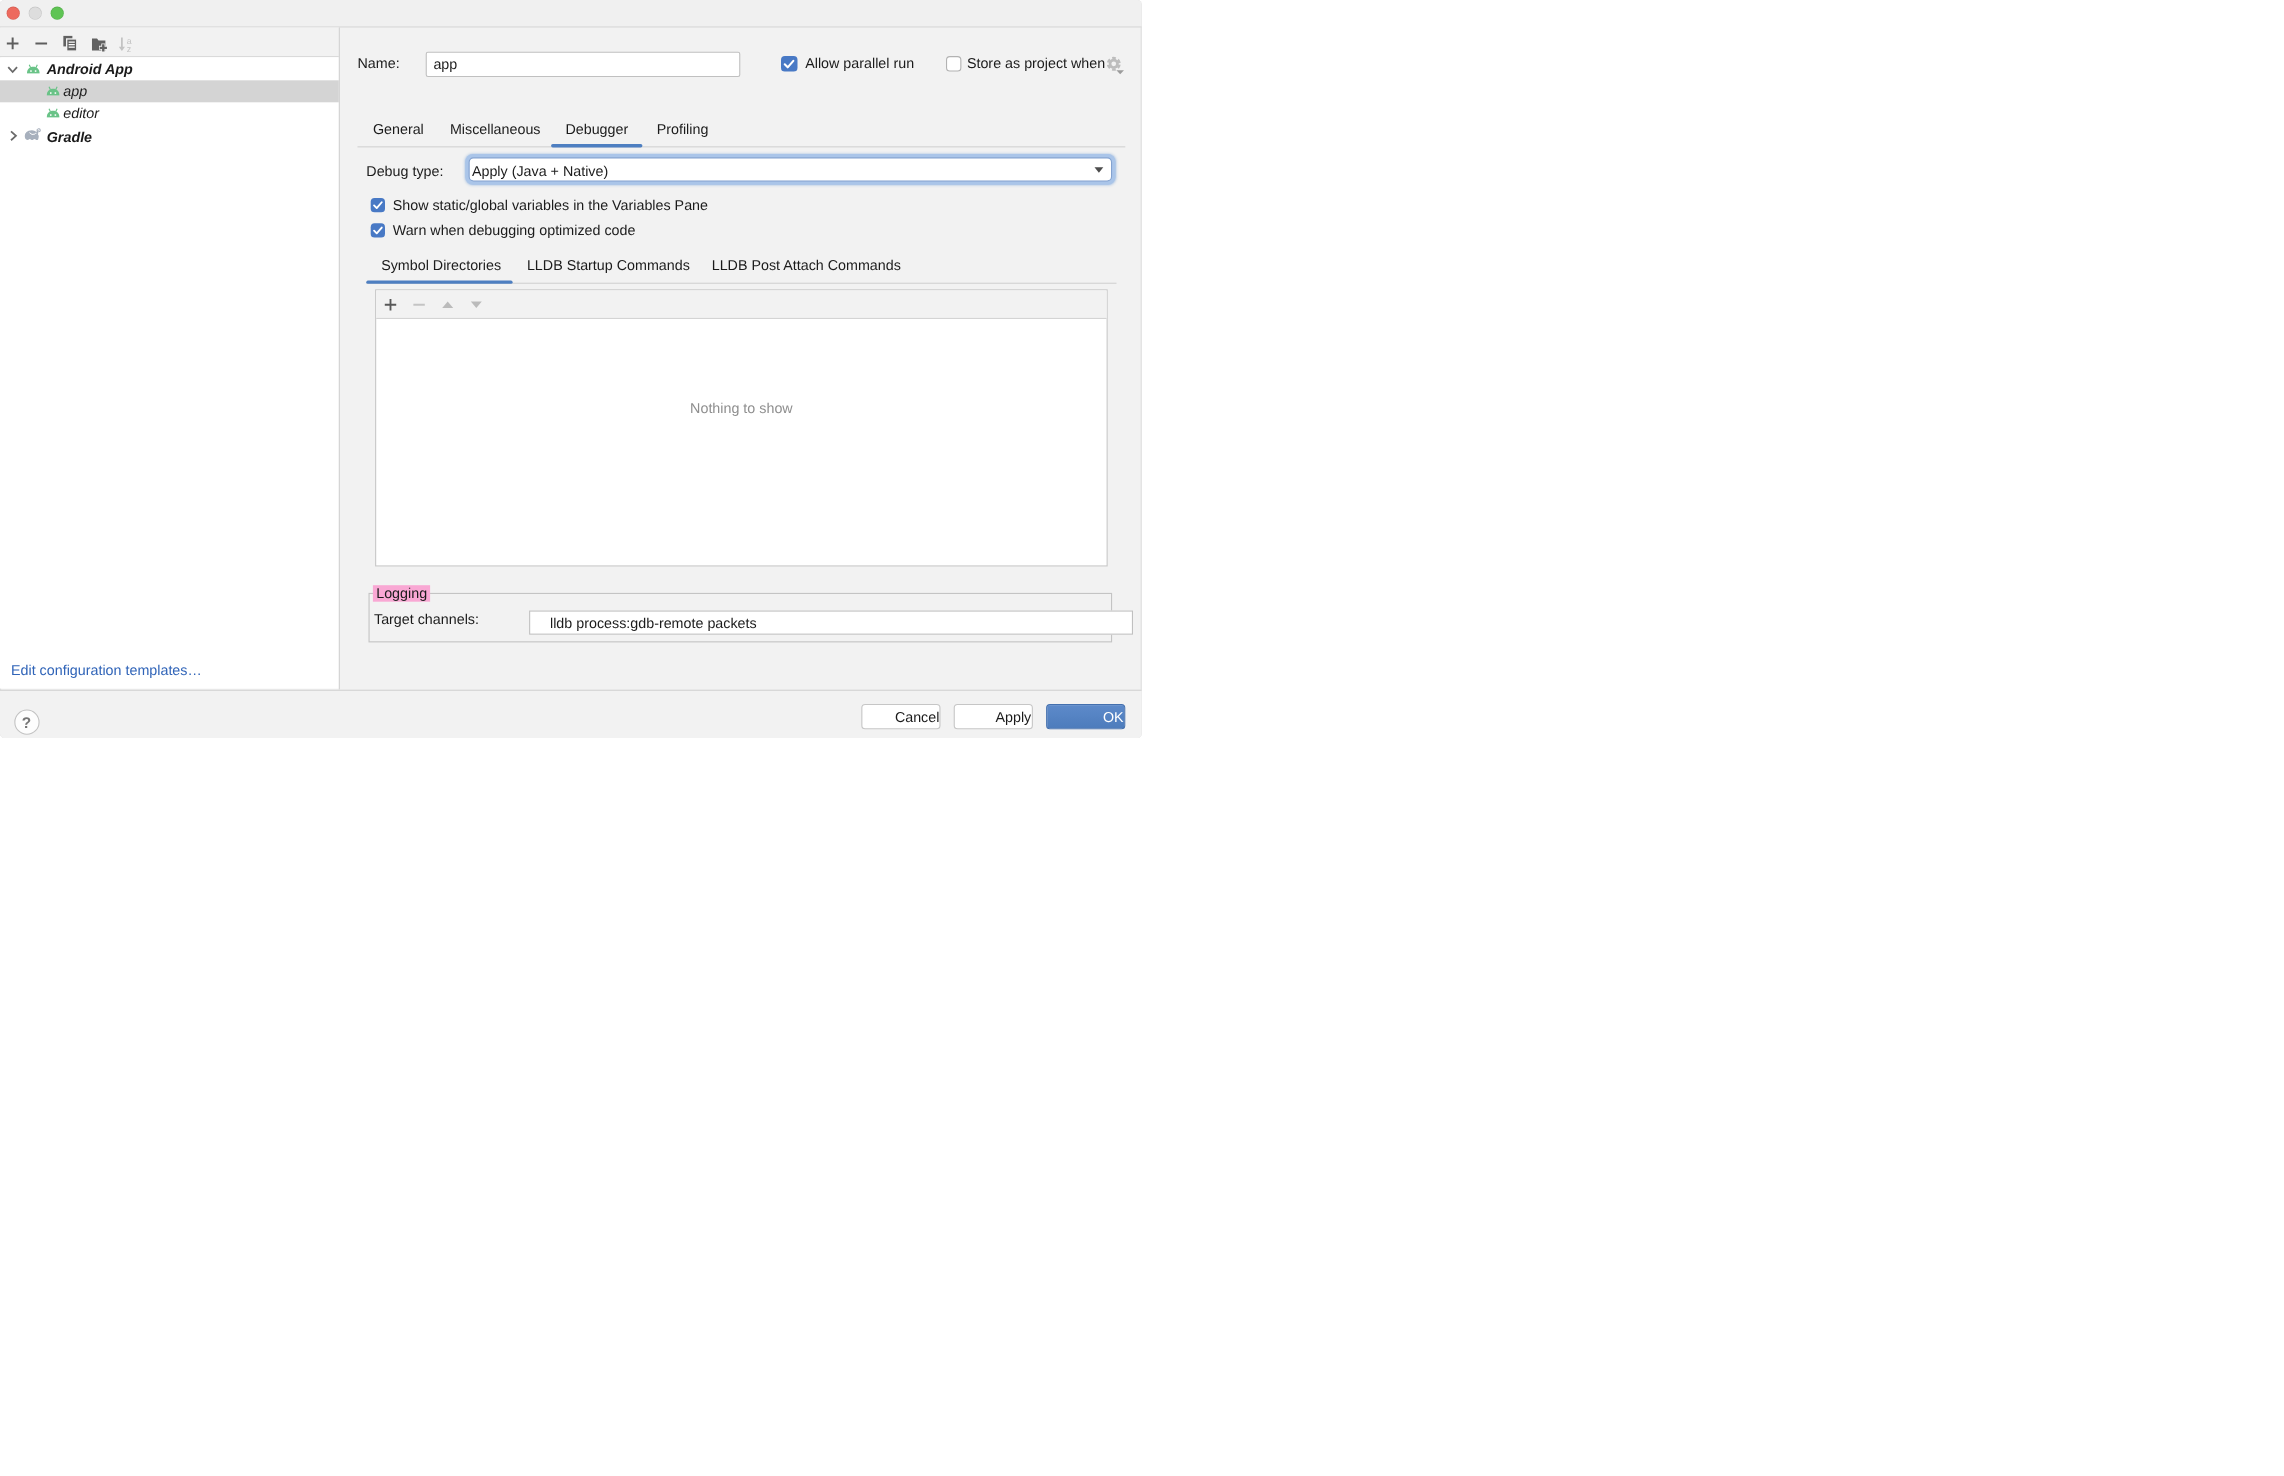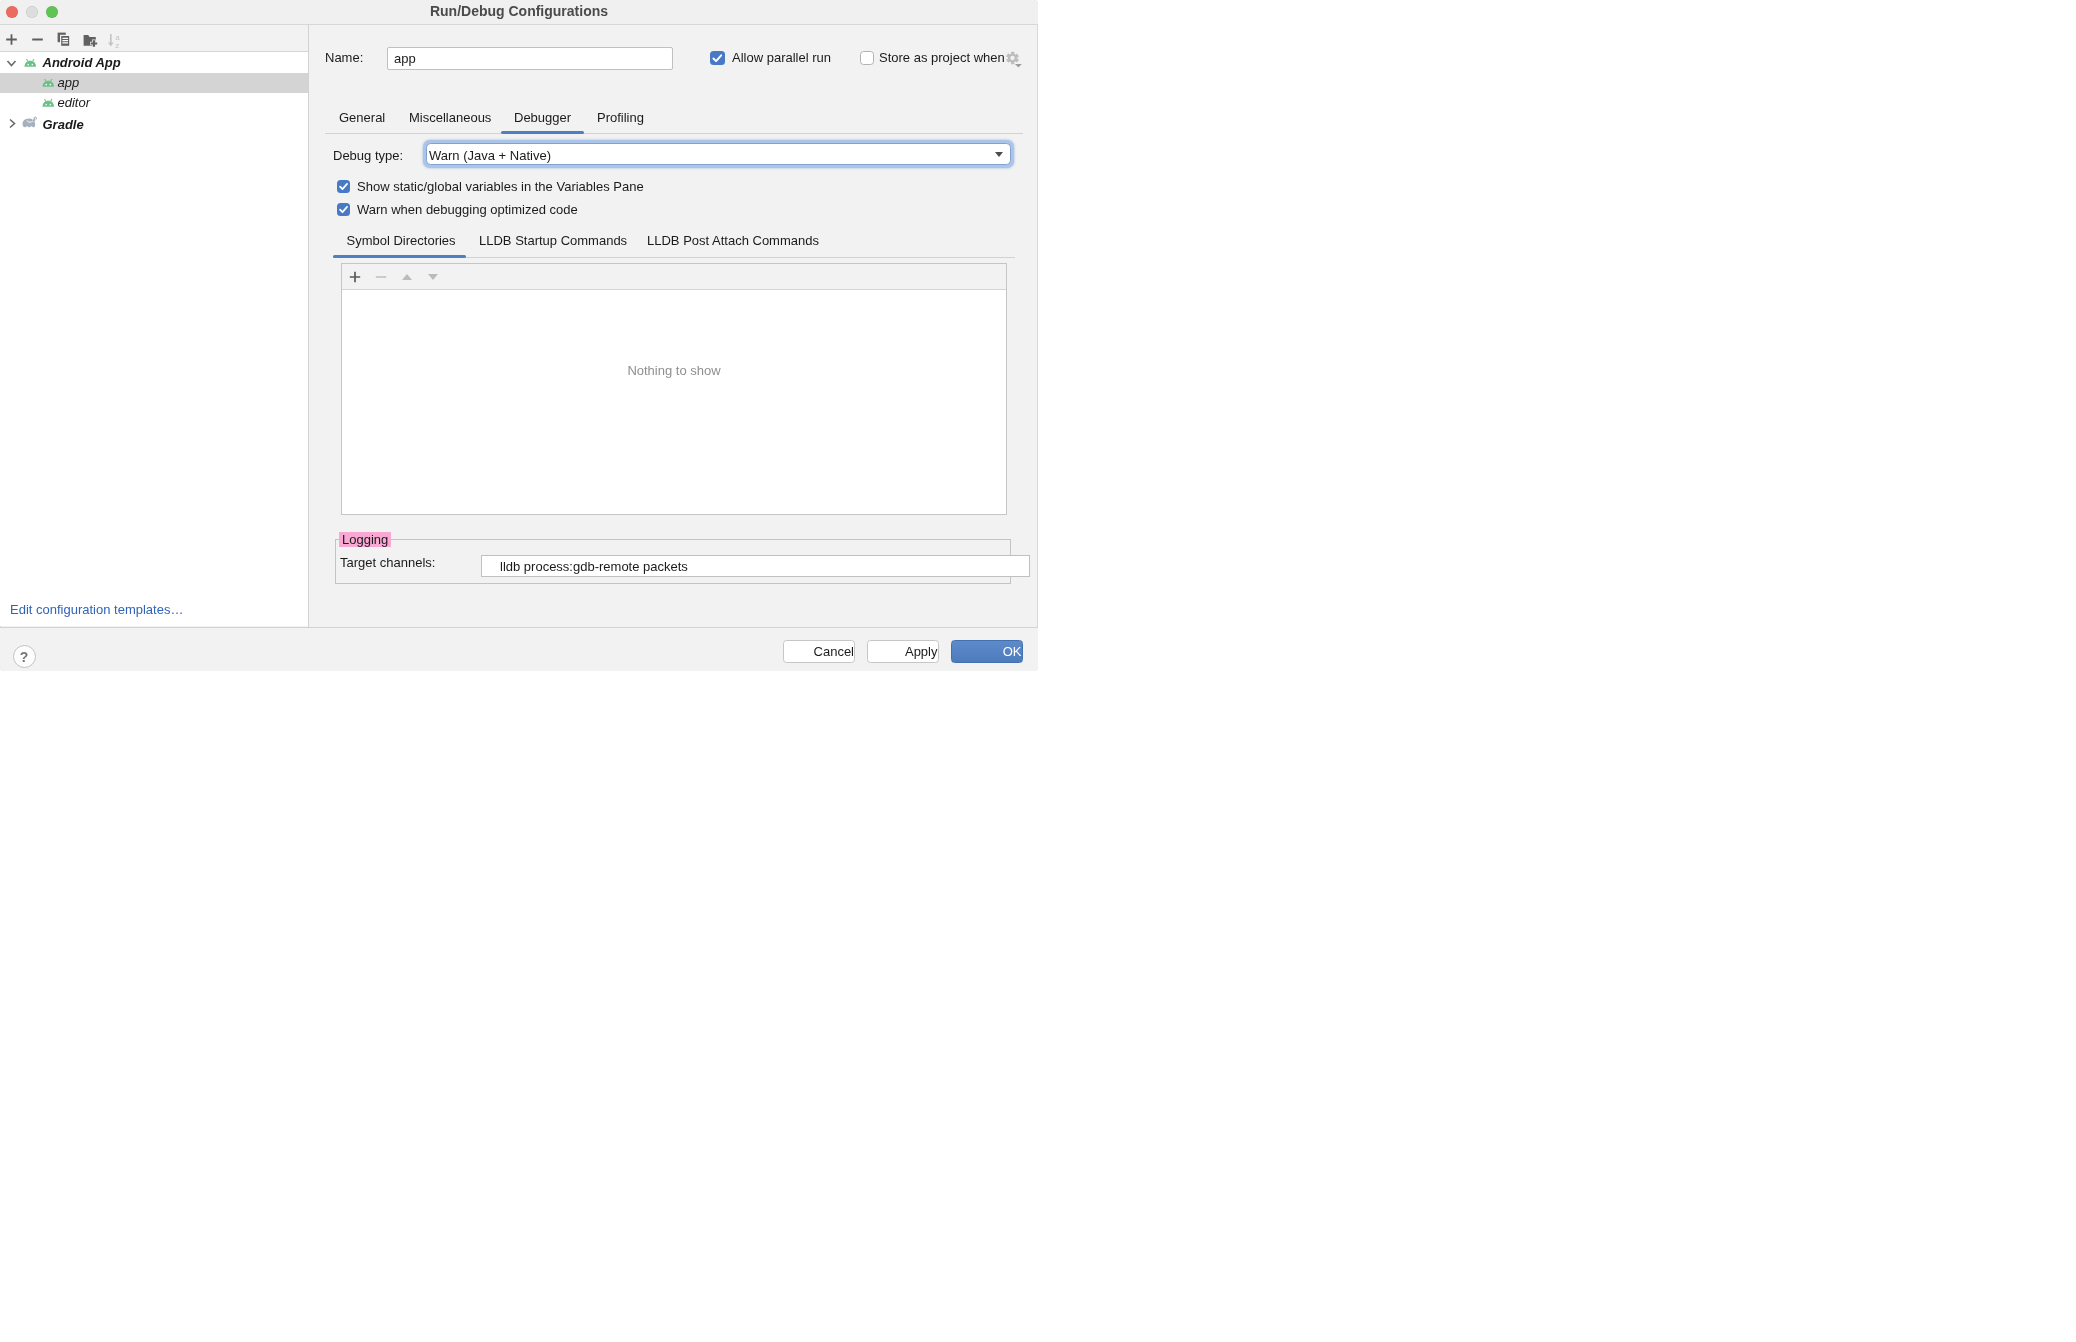--- a/index.html
+++ b/index.html
@@ -33,21 +33,20 @@
   .btn.blue{background:linear-gradient(#5d8aca,#4d7cbc);border:1px solid #4470ae;color:#fff;}
 </style>
 </head>
 <body>
 <div class="win">
 
   <div class="abs titlebar"></div>
   <div class="light" style="left:5.9px;background:#ed6a5e;box-shadow:inset 0 0 0 0.5px rgba(0,0,0,.12);"></div>
   <div class="light" style="left:25.8px;background:#dddddd;box-shadow:inset 0 0 0 0.5px rgba(0,0,0,.12);"></div>
   <div class="light" style="left:45.8px;background:#5fc454;box-shadow:inset 0 0 0 0.5px rgba(0,0,0,.12);"></div>
-  <div class="abs title">Run/Debug Configurations</div>
 
   <div class="abs ltoolbar"></div>
   <svg class="abs" style="left:5px;top:32.8px" width="13" height="13" viewBox="0 0 13 13">
       <path d="M6.5 1.2 V11.8 M1.2 6.5 H11.8" stroke="#5e5e5e" stroke-width="1.8"></path>
     </svg>
   <svg class="abs" style="left:31px;top:32.8px" width="13" height="13" viewBox="0 0 13 13">
       <path d="M1.2 6.5 H11.8" stroke="#5e5e5e" stroke-width="1.8"></path>
     </svg>
   <svg class="abs" style="left:56.6px;top:31.6px" width="14" height="15" viewBox="0 0 14 15">
       <rect x="0.6" y="0.6" width="8.2" height="9.6" fill="#616161"></rect>
@@ -129,21 +128,21 @@
   <div class="abs" style="left:339px;top:109.5px;">General</div>
   <div class="abs" style="left:409px;top:109.5px;">Miscellaneous</div>
   <div class="abs" style="left:514px;top:109.5px;">Debugger</div>
   <div class="abs" style="left:597px;top:109.5px;">Profiling</div>
   <div class="abs tabsep" style="left:325px;top:133px;width:698px;"></div>
   <div class="abs tabline" style="left:501px;top:130.8px;width:83px;height:3.2px;"></div>
 
   <div class="abs" style="left:333px;top:147.5px;">Debug type:</div>
   <div class="abs" style="left:422.5px;top:140px;width:591px;height:27.5px;background:#aac5e9;border-radius:7px;box-shadow:0 0 2.5px rgba(141,176,221,0.9);"></div>
   <div class="abs" style="left:425.5px;top:142.5px;width:585px;height:22.5px;background:#fff;border:1px solid #83a2d0;border-radius:4.5px;"></div>
-  <div class="abs" style="left:429px;top:147.5px;">Warn (Java + Native)</div>
+  <div class="abs" style="left:429px;top:147.5px;">Apply (Java + Native)</div>
   <div class="abs" style="left:995px;top:152px;width:0;height:0;border-left:4.7px solid transparent;border-right:4.7px solid transparent;border-top:5.5px solid #4c4c4c;"></div>
 
   <div class="cb on" style="left:337px;top:179.5px;width:13px;height:13px;"><svg width="13" height="13" viewBox="0 0 14.5 14.5">
         <path d="M3.4 7.5 L6.1 10.2 L11.2 4.3" stroke="#fff" stroke-width="1.9" fill="none" stroke-linecap="round" stroke-linejoin="round"></path>
       </svg></div>
   <div class="abs" style="left:357px;top:178.5px;">Show static/global variables in the Variables Pane</div>
   <div class="cb on" style="left:337px;top:203px;width:13px;height:13px;"><svg width="13" height="13" viewBox="0 0 14.5 14.5">
         <path d="M3.4 7.5 L6.1 10.2 L11.2 4.3" stroke="#fff" stroke-width="1.9" fill="none" stroke-linecap="round" stroke-linejoin="round"></path>
       </svg></div>
   <div class="abs" style="left:357px;top:202px;">Warn when debugging optimized code</div>

